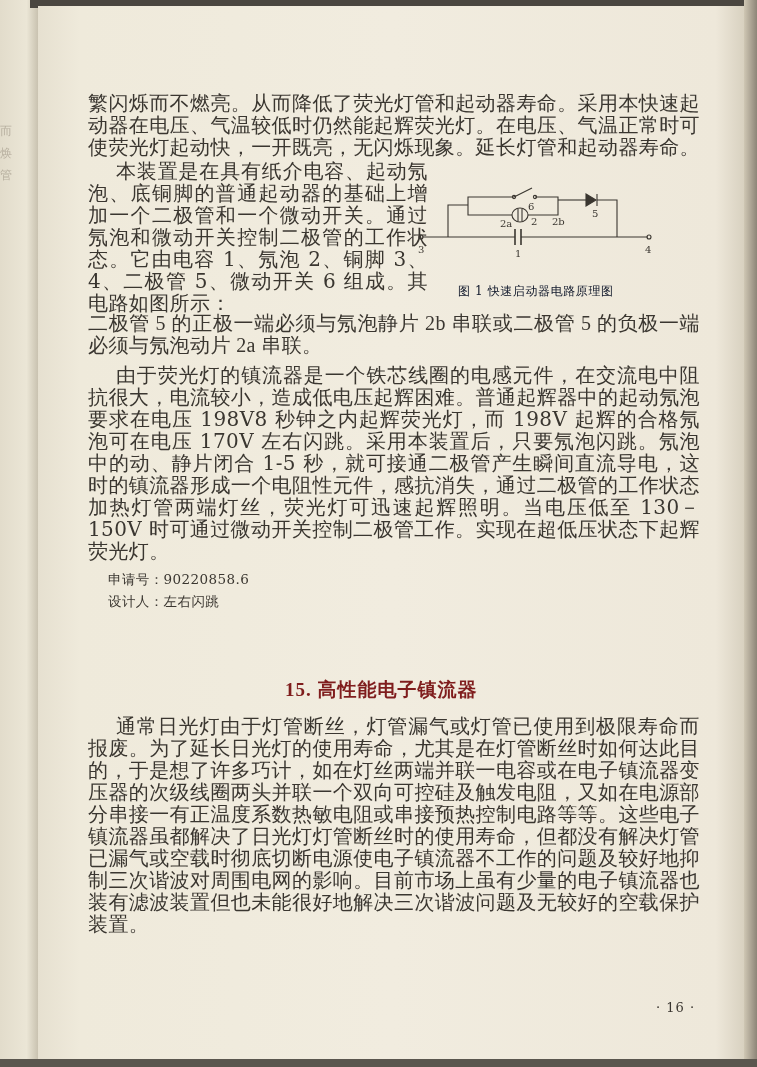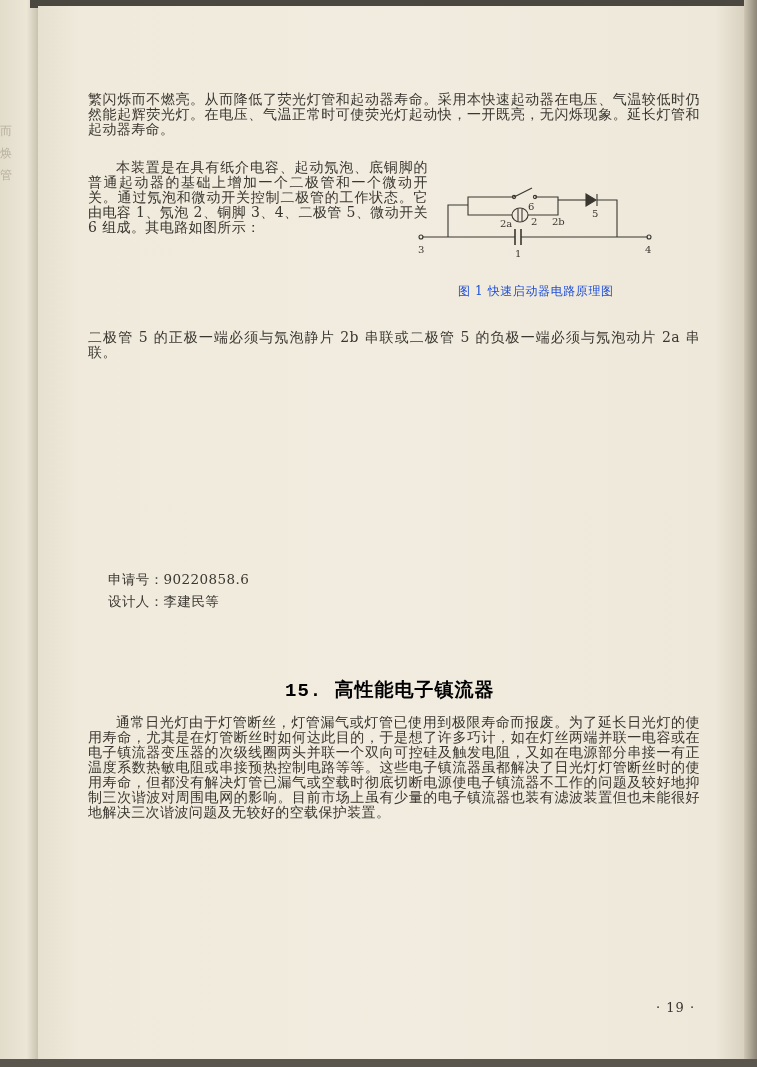--- a/index.html
+++ b/index.html
@@ -14,59 +14,59 @@
     background: linear-gradient(90deg, #e6e0d0 0%, #efeadb 6%, #f1ecdf 50%, #eee8da 96%, #d8d1c0 100%);
   }
   .top-shadow { position:absolute; left:30px; top:0; width:727px; height:8px; background:#4a4640; }
   .right-edge { position:absolute; right:0; top:0; width:13px; height:1067px; background:linear-gradient(90deg,#cfc7b4,#8d8578); }
   .left-strip { position:absolute; left:0; top:0; width:38px; height:1067px; background:linear-gradient(90deg,#e2dccb,#ebe6d6 70%, #c9c2b0); }
   .bottom-edge { position:absolute; left:0; bottom:0; width:757px; height:8px; background:#5a564e; }
   .left-ghost { position:absolute; left:0; top:120px; width:14px; font-size:12px; color:#b8b0a0; line-height:22px; }
 
   .para {
     position: absolute; left: 88px; width: 612px;
-    font-size: 14px; line-height: 15px; letter-spacing: 0.4px;
+    font-size: 20px; line-height: 22px; letter-spacing: 0.4px;
     text-align: justify;
   }
   .para p { margin: 0; }
   .indent { text-indent: 28px; }
   .narrow { width: 340px; }
 
   .figure { position: absolute; left: 418px; top: 175px; width: 262px; height: 125px; }
   .figure svg { width: 262px; height: 100px; }
-  .fig-caption { position:absolute; left:40px; top:108px; font-size:12px; letter-spacing:0.6px; color:#1d4ed8; white-space:nowrap; }
+  .fig-caption { position:absolute; left:40px; top:108px; font-size:12px; letter-spacing:0.6px; color:#0f172a; white-space:nowrap; }
 
   .meta { position:absolute; left:108px; top:568px; font-size:13.5px; line-height:22px; letter-spacing:0.4px; }
   .meta div { white-space: nowrap; }
 
   .section-title {
     position:absolute; left:285px; top:677px;
-    font-family: Liberation Mono, monospace;
-    font-size: 19px; font-weight: bold; color:#000000; letter-spacing:1px;
+    font-family: Liberation Serif, serif;
+    font-size: 19px; font-weight: bold; color:#7f1d1d; letter-spacing:1px;
   }
   .page-number { position:absolute; left:656px; top:1000px; font-size:13px; letter-spacing:1px; }
 </style>
 </head>
 <body>
 
 <div class="left-strip"></div>
 <div class="left-ghost">而<br>焕<br>管</div>
 <div class="top-shadow"></div>
 <div class="page"></div>
 <div class="right-edge"></div>
 <div class="bottom-edge"></div>
 
 <div class="para" style="top:92px;">
   <p>繁闪烁而不燃亮。从而降低了荧光灯管和起动器寿命。采用本快速起动器在电压、气温较低时仍然能起辉荧光灯。在电压、气温正常时可使荧光灯起动快，一开既亮，无闪烁现象。延长灯管和起动器寿命。</p>
 </div>
 
 <div class="para narrow" style="top:160px;">
   <p class="indent">本装置是在具有纸介电容、起动氖泡、底铜脚的普通起动器的基础上增加一个二极管和一个微动开关。通过氖泡和微动开关控制二极管的工作状态。它由电容 1、氖泡 2、铜脚 3、4、二极管 5、微动开关 6 组成。其电路如图所示：</p>
 </div>
-<div class="para" style="top:330px;">
+<div class="para" style="top:312px;font-family:Liberation Serif, serif;">
   <p>二极管 5 的正极一端必须与氖泡静片 2b 串联或二极管 5 的负极一端必须与氖泡动片 2a 串联。</p>
 </div>
 
 <div class="figure">
   <svg viewBox="0 0 262 100">
     <g stroke="#3a3630" stroke-width="1.1" fill="none">
 
       <line x1="4" y1="62" x2="97" y2="62"></line>
       <line x1="103" y1="62" x2="230" y2="62"></line>
       <circle cx="3" cy="62" r="2"></circle>
@@ -101,25 +101,26 @@
       <text x="82" y="52">2a</text>
       <text x="134" y="50">2b</text>
       <text x="174" y="42">5</text>
       <text x="227" y="78">4</text>
     </g>
   </svg>
   <div class="fig-caption">图 1   快速启动器电路原理图</div>
 </div>
 
 <div class="para" style="top:364px;">
+  <p class="indent">由于荧光灯的镇流器是一个铁芯线圈的电感元件，在交流电中阻抗很大，电流较小，造成低电压起辉困难。普通起辉器中的起动氖泡要求在电压 198V8 秒钟之内起辉荧光灯，而 198V 起辉的合格氖泡可在电压 170V 左右闪跳。采用本装置后，只要氖泡闪跳。氖泡中的动、静片闭合 1-5 秒，就可接通二极管产生瞬间直流导电，这时的镇流器形成一个电阻性元件，感抗消失，通过二极管的工作状态加热灯管两端灯丝，荧光灯可迅速起辉照明。当电压低至 130－150V 时可通过微动开关控制二极管工作。实现在超低压状态下起辉荧光灯。</p>
 </div>
 
 <div class="meta">
   <div>申请号：90220858.6</div>
-  <div>设计人：李建民等</div>
+  <div>设计人：左右闪跳</div>
 </div>
 
 <div class="section-title">15. 高性能电子镇流器</div>
 <div class="para" style="top:715px;">
   <p class="indent">通常日光灯由于灯管断丝，灯管漏气或灯管已使用到极限寿命而报废。为了延长日光灯的使用寿命，尤其是在灯管断丝时如何达此目的，于是想了许多巧计，如在灯丝两端并联一电容或在电子镇流器变压器的次级线圈两头并联一个双向可控硅及触发电阻，又如在电源部分串接一有正温度系数热敏电阻或串接预热控制电路等等。这些电子镇流器虽都解决了日光灯灯管断丝时的使用寿命，但都没有解决灯管已漏气或空载时彻底切断电源使电子镇流器不工作的问题及较好地抑制三次谐波对周围电网的影响。目前市场上虽有少量的电子镇流器也装有滤波装置但也未能很好地解决三次谐波问题及无较好的空载保护装置。</p>
 </div>
 
-<div class="page-number">· 19 ·</div>
+<div class="page-number">· 16 ·</div>
 
 </body></html>

